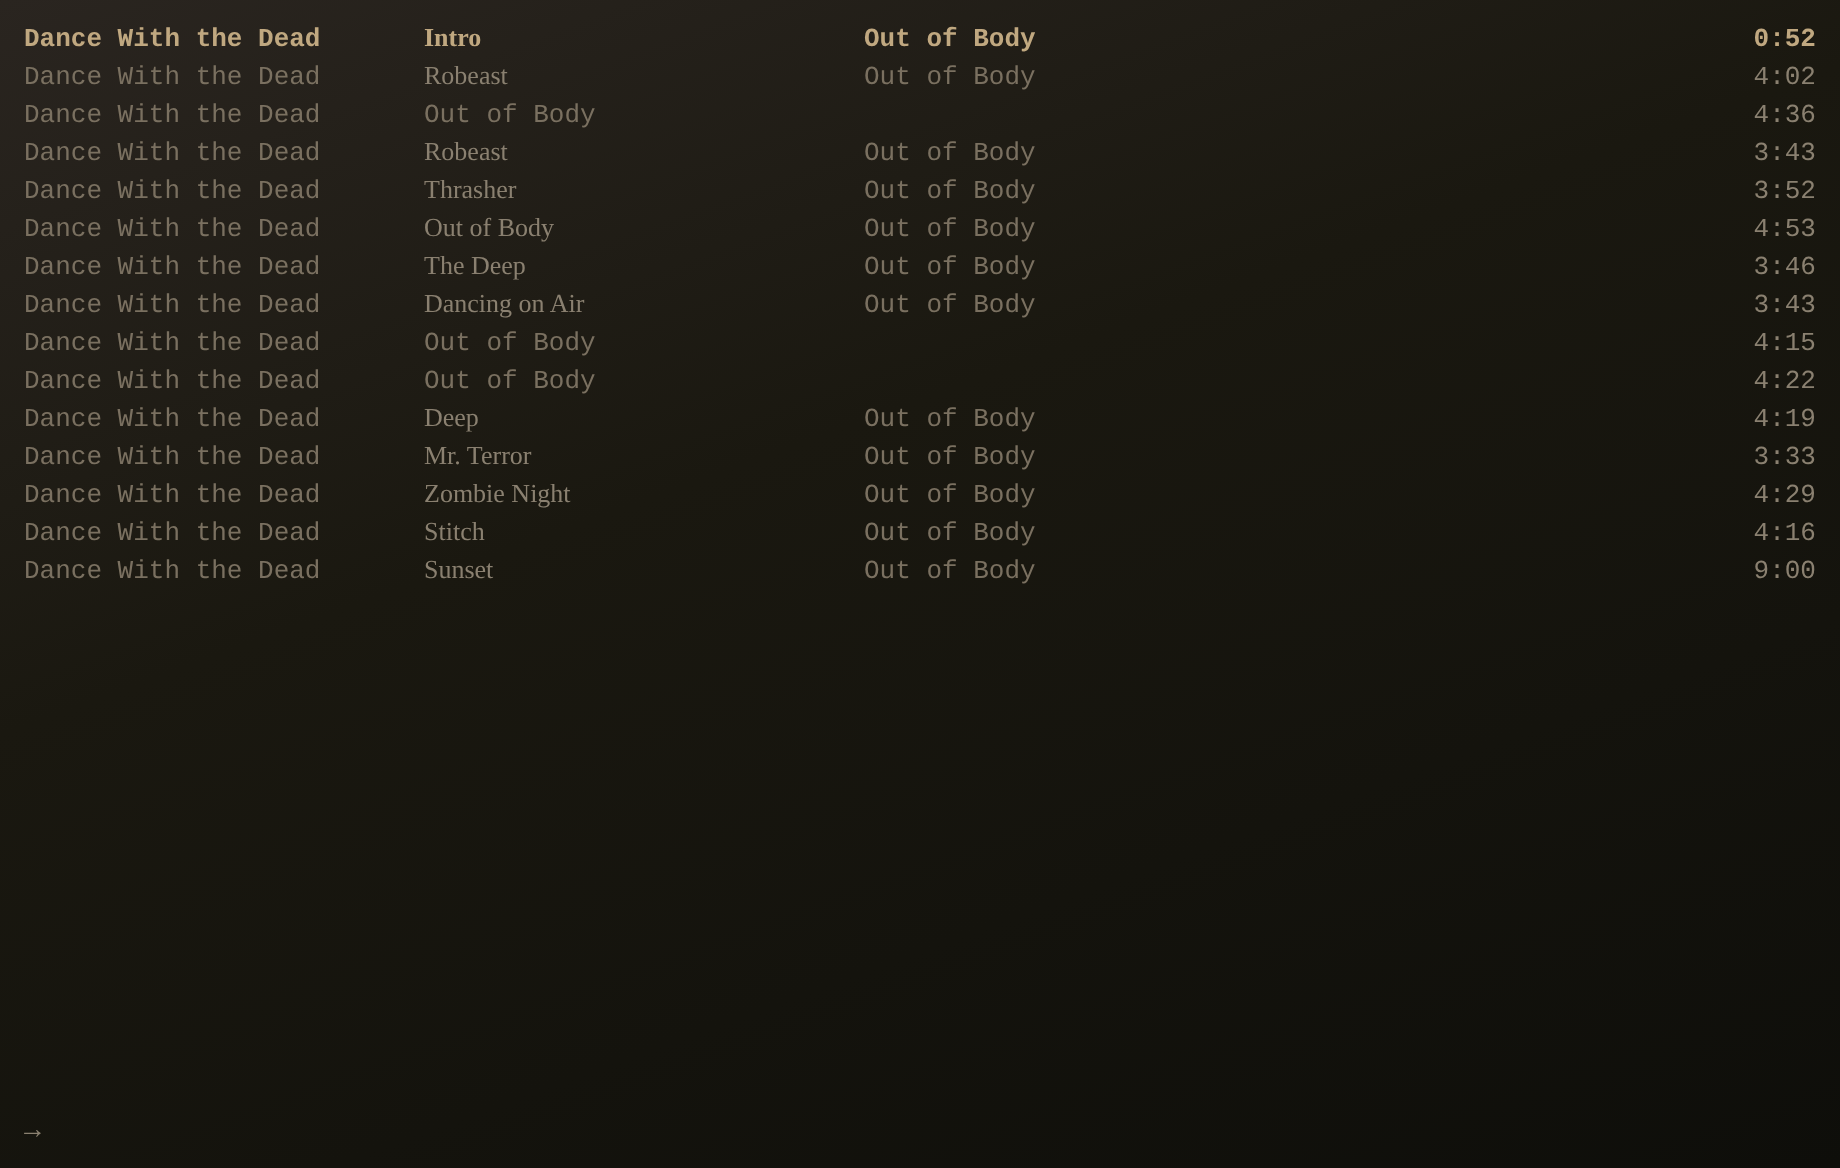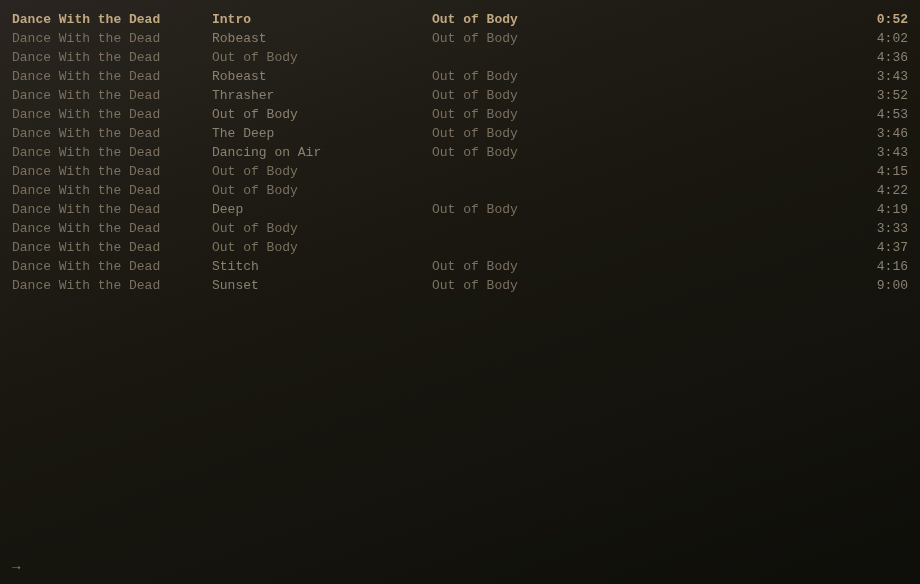--- a/index.html
+++ b/index.html
@@ -38,20 +38,21 @@
 
     .col-artist {
       width: 200px;
       flex-shrink: 0;
       color: #7a7060;
     }
 
     .col-track {
       width: 220px;
       flex-shrink: 0;
+      font-family: Liberation Serif, serif;
     }
 
     .col-album {
       flex: 1;
       color: #7a7060;
     }
 
     .col-duration {
       width: 60px;
       text-align: right;
@@ -137,27 +138,29 @@
       <span class="col-duration">4:22</span>
     </div>
     <div class="table-row">
       <span class="col-artist">Dance With the Dead</span>
       <span class="col-track">Deep</span>
       <span class="col-album">Out of Body</span>
       <span class="col-duration">4:19</span>
     </div>
     <div class="table-row">
       <span class="col-artist">Dance With the Dead</span>
+      <span class="col-track">Mr. Terror</span>
       <span class="col-album">Out of Body</span>
       <span class="col-duration">3:33</span>
     </div>
     <div class="table-row">
       <span class="col-artist">Dance With the Dead</span>
+      <span class="col-track">Zombie Night</span>
       <span class="col-album">Out of Body</span>
-      <span class="col-duration">4:37</span>
+      <span class="col-duration">4:29</span>
     </div>
     <div class="table-row">
       <span class="col-artist">Dance With the Dead</span>
       <span class="col-track">Stitch</span>
       <span class="col-album">Out of Body</span>
       <span class="col-duration">4:16</span>
     </div>
     <div class="table-row">
       <span class="col-artist">Dance With the Dead</span>
       <span class="col-track">Sunset</span>

